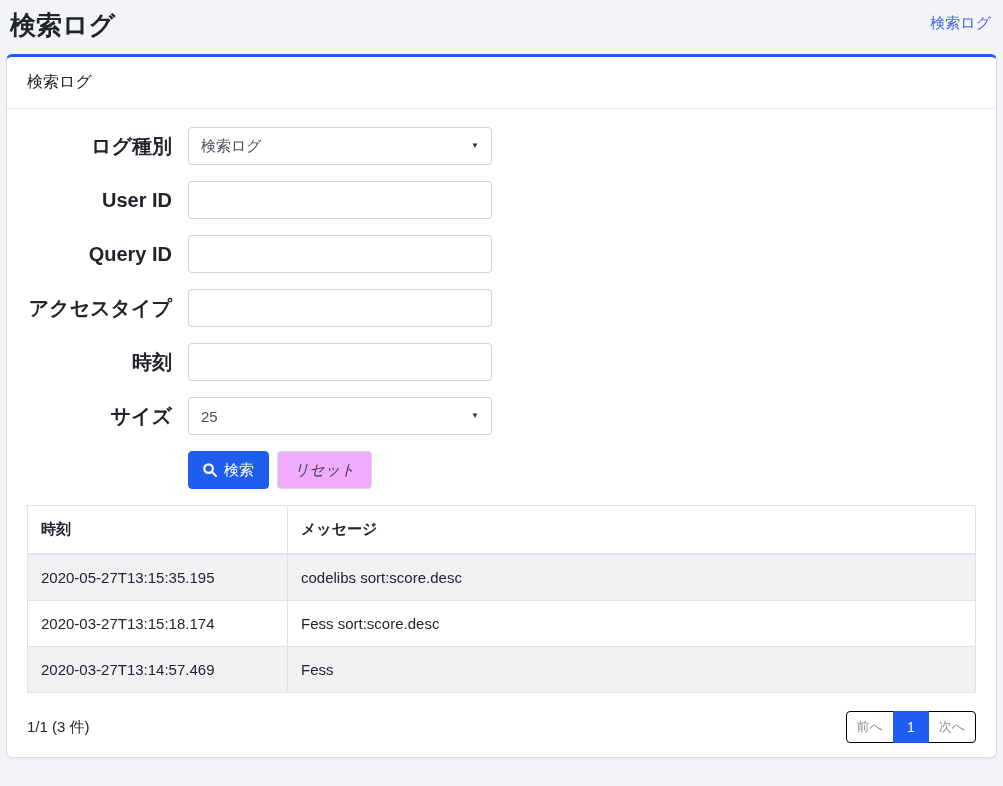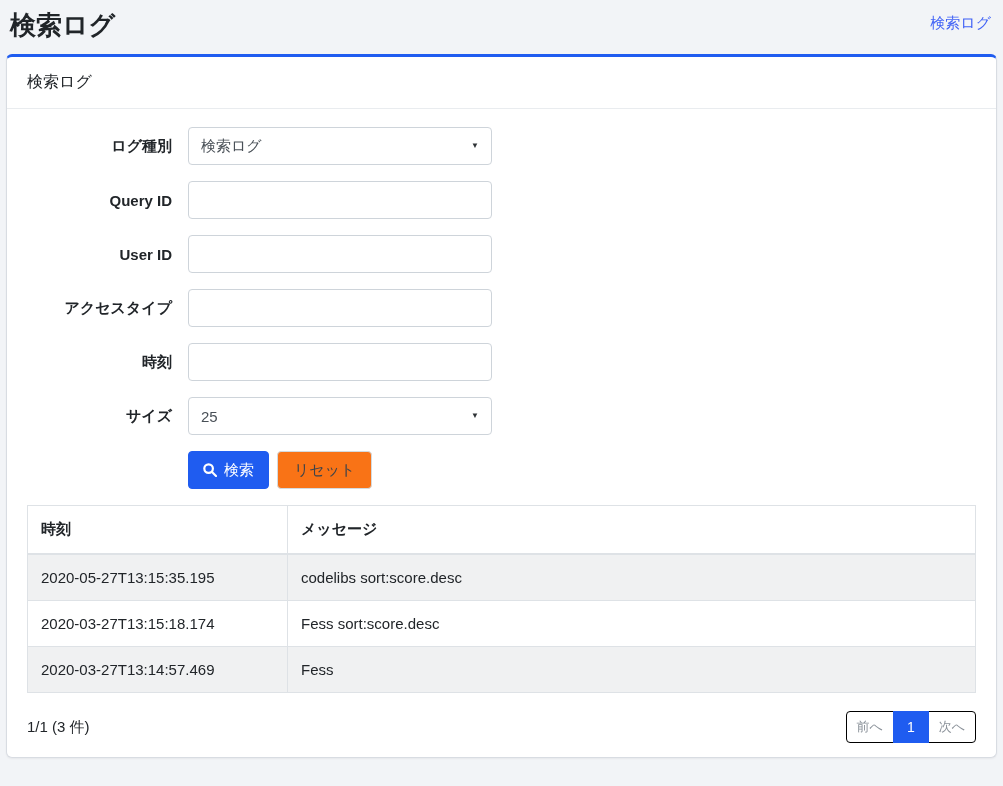--- a/index.html
+++ b/index.html
@@ -32,21 +32,21 @@
   .card-header{
     padding:15px 20px;
     font-size:16px;
     border-bottom:1px solid #e9ecef;
   }
   .card-body{padding:18px 20px 14px 20px;}
 
   
   .form-row{display:flex;align-items:center;margin-bottom:16px;}
   .form-label{
-    flex:0 0 145px;text-align:right;font-weight:700;font-size:15px;
+    flex:0 0 145px;text-align:right;font-weight:700;font-size:20px;
     margin-right:16px;white-space:nowrap;
   }
   .control{
     width:304px;height:38px;box-sizing:border-box;
     border:1px solid #ced4da;border-radius:4px;background:#fff;
     font-size:15px;color:#495057;padding:0 12px;
     font-family:inherit;outline:none;
   }
   .select{
     display:flex;justify-content:space-between;align-items:center;
@@ -54,21 +54,21 @@
   }
   .caret{font-size:8px;color:#2f3337;line-height:1;}
 
   .actions{margin:6px 0 0 161px;display:flex;gap:8px;}
   .btn{
     height:38px;border-radius:4px;font-size:15px;
     display:inline-flex;align-items:center;justify-content:center;
     cursor:pointer;font-family:inherit;box-sizing:border-box;
   }
   .btn-primary{background:#1f5cf0;border:1px solid #1f5cf0;color:#fff;padding:0 14px;gap:7px;}
-  .btn-default{background:#f97316;border:1px solid #d4dade;color:#3d434a;padding:0 16px;}
+  .btn-default{background:#f0abfc;border:1px solid #d4dade;color:#3d434a;padding:0 16px;font-style:italic;}
   .mag{display:block;}
 
   
   .table-wrap{margin-top:16px;}
   table.log-table{width:100%;border-collapse:collapse;font-size:15px;color:#212529;}
   .log-table th,.log-table td{
     border:1px solid #dee2e6;padding:14px 13px;text-align:left;
     font-weight:400;
   }
   .log-table th{font-weight:700;border-bottom:2px solid #dee2e6;}
@@ -107,26 +107,26 @@
 
     <div class="form-row">
       <div class="form-label">ログ種別</div>
       <div class="control select">
         <span>検索ログ</span>
         <span class="caret">▼</span>
       </div>
     </div>
 
     <div class="form-row">
-      <div class="form-label">Query ID</div>
+      <div class="form-label">User ID</div>
       <input class="control" type="text" value="" style="">
     </div>
 
     <div class="form-row">
-      <div class="form-label">User ID</div>
+      <div class="form-label">Query ID</div>
       <input class="control" type="text" value="" style="">
     </div>
 
     <div class="form-row">
       <div class="form-label">アクセスタイプ</div>
       <input class="control" type="text" value="" style="">
     </div>
 
     <div class="form-row">
       <div class="form-label">時刻</div>

